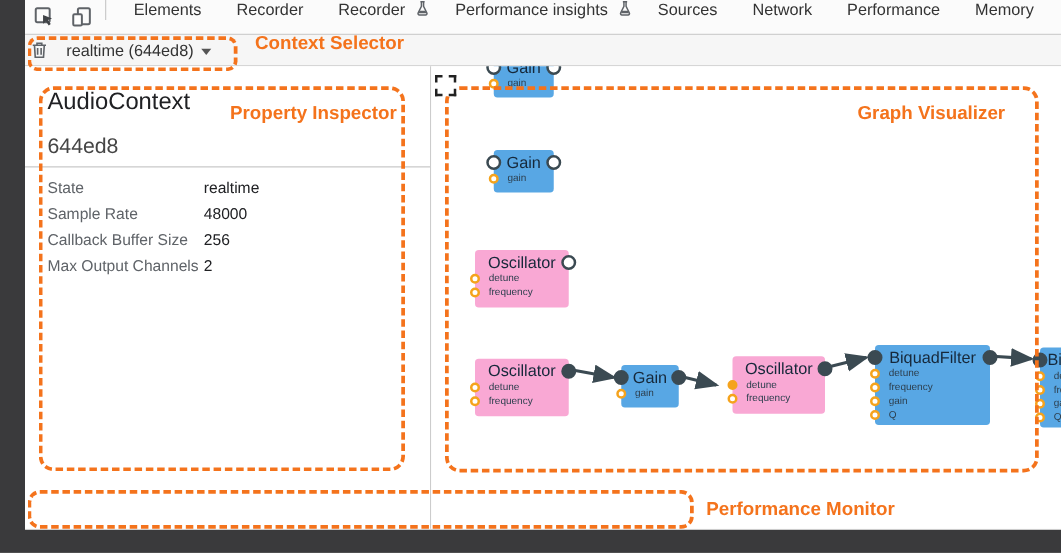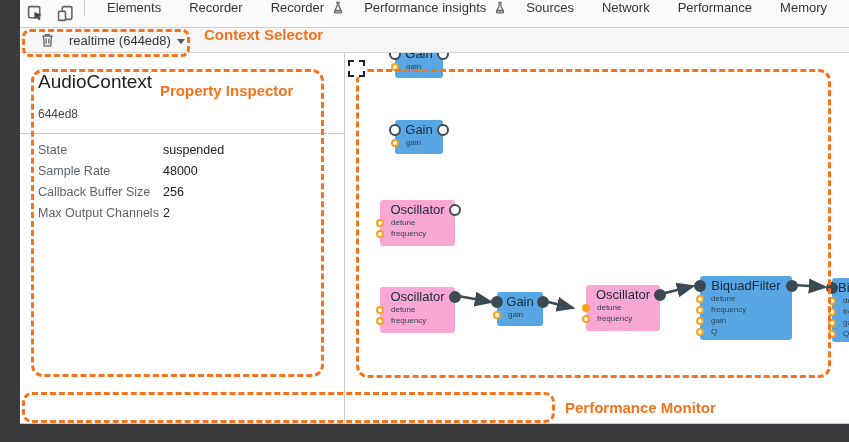--- a/index.html
+++ b/index.html
@@ -8,30 +8,30 @@
   .devtools{position:absolute;left:20px;top:0;width:829px;height:424px;background:#fff;overflow:hidden;}
 
   
   .tabbar{height:28px;background:#fbfbfb;border-bottom:1px solid #d0d0d0;display:flex;align-items:flex-start;white-space:nowrap;overflow:hidden;}
   .tbicon{width:30px;height:26px;display:flex;align-items:center;justify-content:center;flex:0 0 auto;cursor:pointer;}
   .tbsep{width:1px;height:16px;background:#ccc;margin:0 8px 0 4px;flex:0 0 auto;}
   .tab{font-size:13px;color:#333;margin:0 10px;padding:0 4px;flex:0 0 auto;cursor:default;}
   .flask{margin-left:-6px;margin-right:6px;flex:0 0 auto;}
 
   
-  .ctxrow{height:25px;background:#f6f6f6;border-bottom:1px solid #d6d6d6;display:flex;align-items:center;padding-left:20px;}
+  .ctxrow{height:25px;background:#f6f6f6;border-bottom:1px solid #d6d6d6;display:flex;align-items:center;padding-left:4px;}
   .trash{margin-right:14px;display:flex;align-items:center;cursor:pointer;}
   .ctxval{font-size:13px;color:#333;}
   .caret{display:inline-block;width:0;height:0;border-left:4px solid transparent;border-right:4px solid transparent;border-top:5px solid #555;margin-left:6px;vertical-align:middle;}
 
   
   .content{position:relative;display:flex;height:370px;}
   .inspanel{width:325px;border-right:1px solid #ccc;background:#fff;position:relative;flex:0 0 auto;}
   .institle{position:absolute;left:18px;top:18px;font-size:19px;color:#202124;}
-  .insid{position:absolute;left:18px;top:54px;font-size:12px;color:#454545;}
+  .insid{position:absolute;left:18px;top:54px;font-size:17px;color:#454545;}
   .insdiv{position:absolute;left:0;top:80px;width:100%;border-bottom:1px solid #c9c9c9;}
   .insrows{position:absolute;left:18px;top:90px;width:290px;}
   .insrow{display:flex;height:21px;font-size:12.5px;}
   .insrow .lbl{width:125px;color:#5f6368;}
   .insrow .val{color:#202124;}
 
   .grapharea{position:relative;flex:1;background:#fff;overflow:hidden;}
   .edges{position:absolute;left:0;top:0;width:504px;height:370px;pointer-events:none;}
 
   
@@ -110,21 +110,21 @@
 
     <div class="content">
 
       <div class="inspanel">
         <div class="institle">AudioContext</div>
         <div class="insid">644ed8</div>
         <div class="insdiv"></div>
         <div class="insrows">
           <div class="insrow">
             <span class="lbl">State</span>
-            <span class="val">suspended</span>
+            <span class="val">realtime</span>
           </div>
           <div class="insrow">
             <span class="lbl">Sample Rate</span>
             <span class="val">48000</span>
           </div>
           <div class="insrow">
             <span class="lbl">Callback Buffer Size</span>
             <span class="val">256</span>
           </div>
           <div class="insrow">
@@ -263,20 +263,21 @@
 
     <div class="statusbar">
       
     </div>
   </div>
 
   <div class="ann" style="left:22px;top:29px;width:168px;height:28px;border-radius:8px;"></div>
   <div class="annlbl" style="left:204px;top:26px;">Context Selector</div>
 
   <div class="ann" style="left:31px;top:69px;width:293px;height:308px;border-radius:12px;"></div>
-  <div class="annlbl" style="left:160px;top:82px;">Property Inspector</div>
+  <div class="annlbl" style="left:184px;top:82px;">Property Inspector</div>
 
   <div class="ann" style="left:356px;top:69px;width:475px;height:309px;border-radius:12px;"></div>
   <div class="annmark" style="left:348px;top:60px;"></div>
+  <div class="annlbl" style="left:686px;top:82px;">Graph Visualizer</div>
 
   <div class="ann" style="left:22px;top:392px;width:533px;height:31px;border-radius:10px;"></div>
   <div class="annlbl" style="left:565px;top:399px;">Performance Monitor</div>
 </div>
 
 </body></html>

